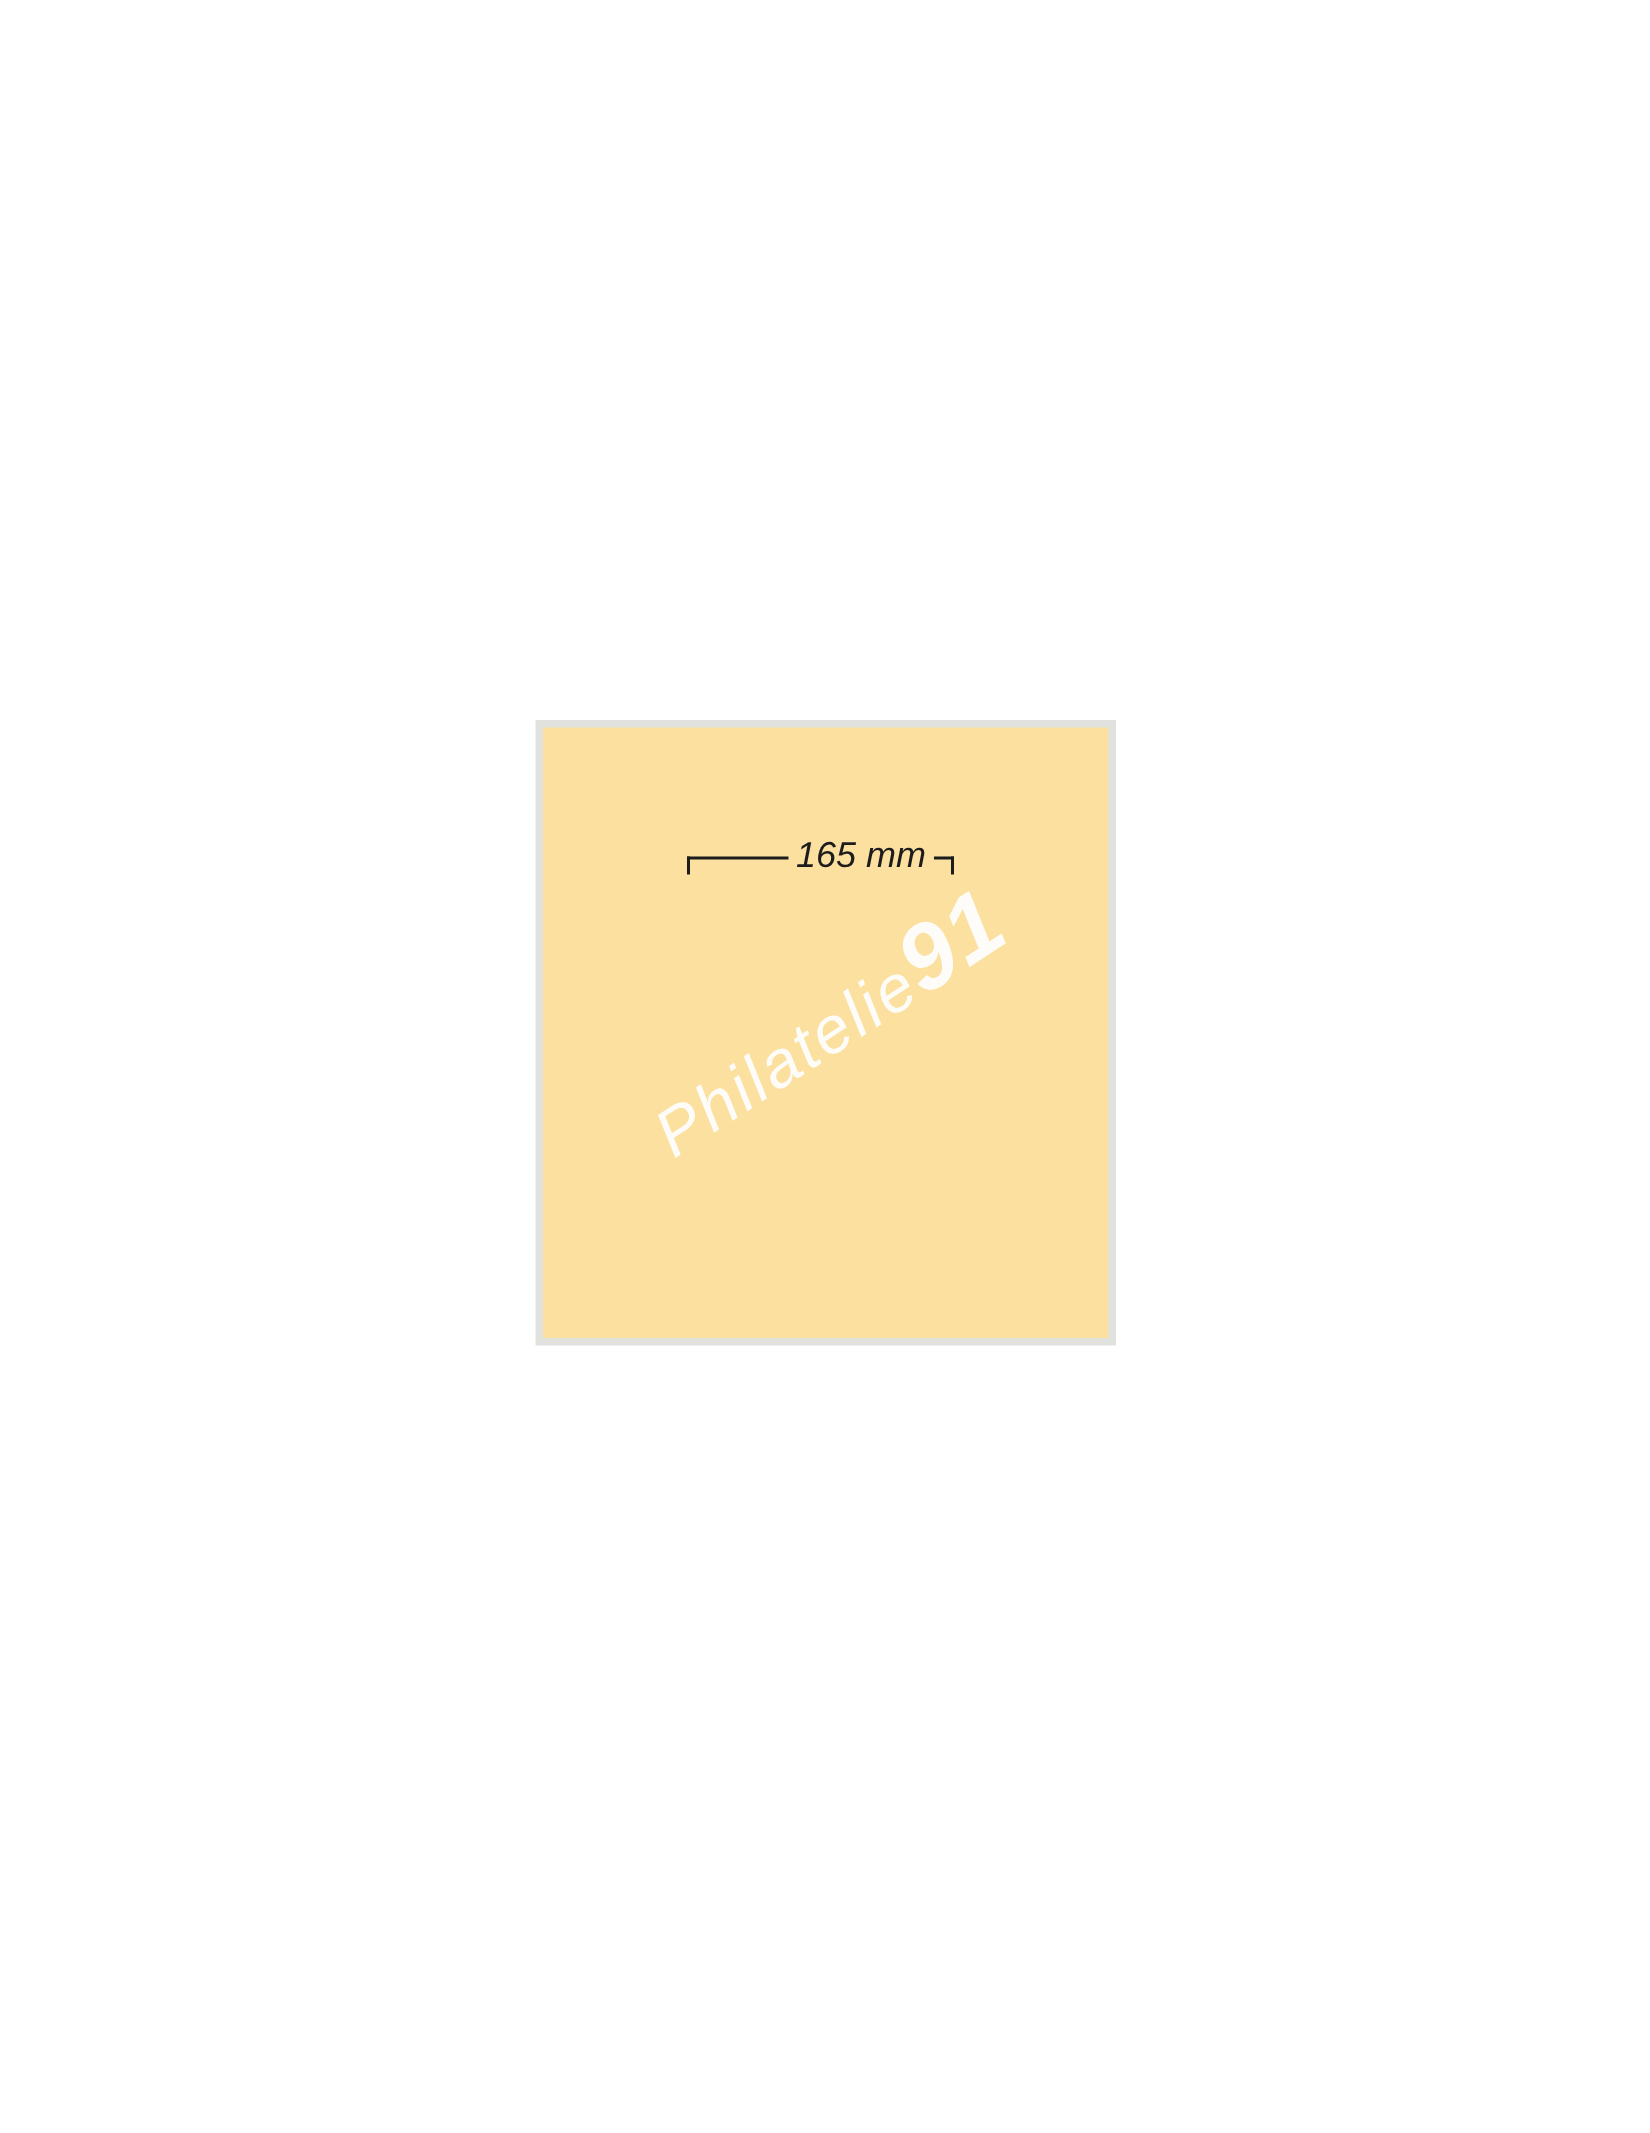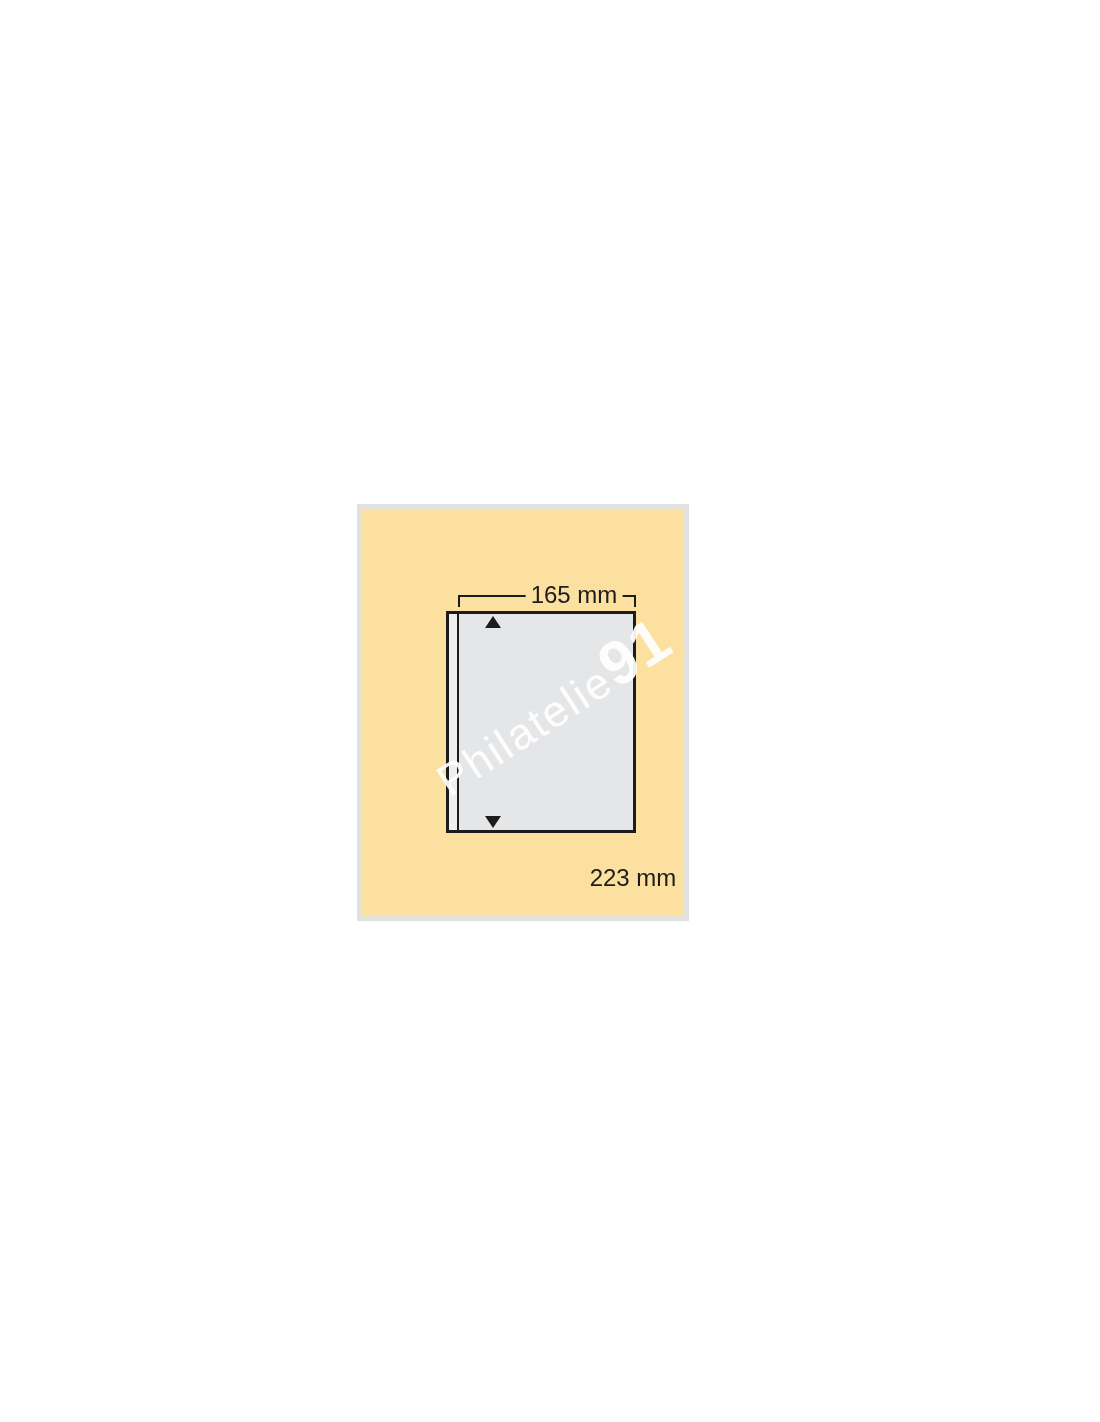--- a/index.html
+++ b/index.html
@@ -14,23 +14,24 @@
   *{margin:0;padding:0;box-sizing:border-box;}
   html,body{width:1100px;height:1422px;}
   body{
     position:relative;
     width:1100px;height:1422px;
     background:var(--canvas-bg);
     font-family:"Liberation Sans", sans-serif;
     overflow:hidden;
   }
   .product-image{
-    position:absolute;left:357px;top:504px;
-    width:332px;height:417px;
+    position:absolute;left:357px;top:480px;
+    width:387px;height:417px;
     background:var(--frame);
+    font-style:italic;
   }
   .product-inner{
     position:absolute;inset:5px;
     background:var(--yellow);
   }
   
   .page-outline{
     position:absolute;left:84px;top:102px;
     width:190px;height:222px;
     border:3px solid var(--ink);
@@ -113,27 +114,20 @@
 
 <div class="product-image">
   <div class="product-inner">
 
     <div class="dim-bracket">
       <div class="tick-left"></div>
       <div class="tick-right"></div>
       <div class="dim-width-label">165 mm</div>
     </div>
 
-    <div class="page-outline">
-      <div class="binding-strip"></div>
-      <div class="strip-divider"></div>
-      <div class="triangle-up"></div>
-      <div class="triangle-down"></div>
-      <div class="dim-height-label">223 mm</div>
-    </div>
 
     <div class="watermark">
       <span class="wm-script">Philatelie</span>
         <span class="wm-bold">91</span>
     </div>
 
   </div>
 </div>
 
 </body></html>

